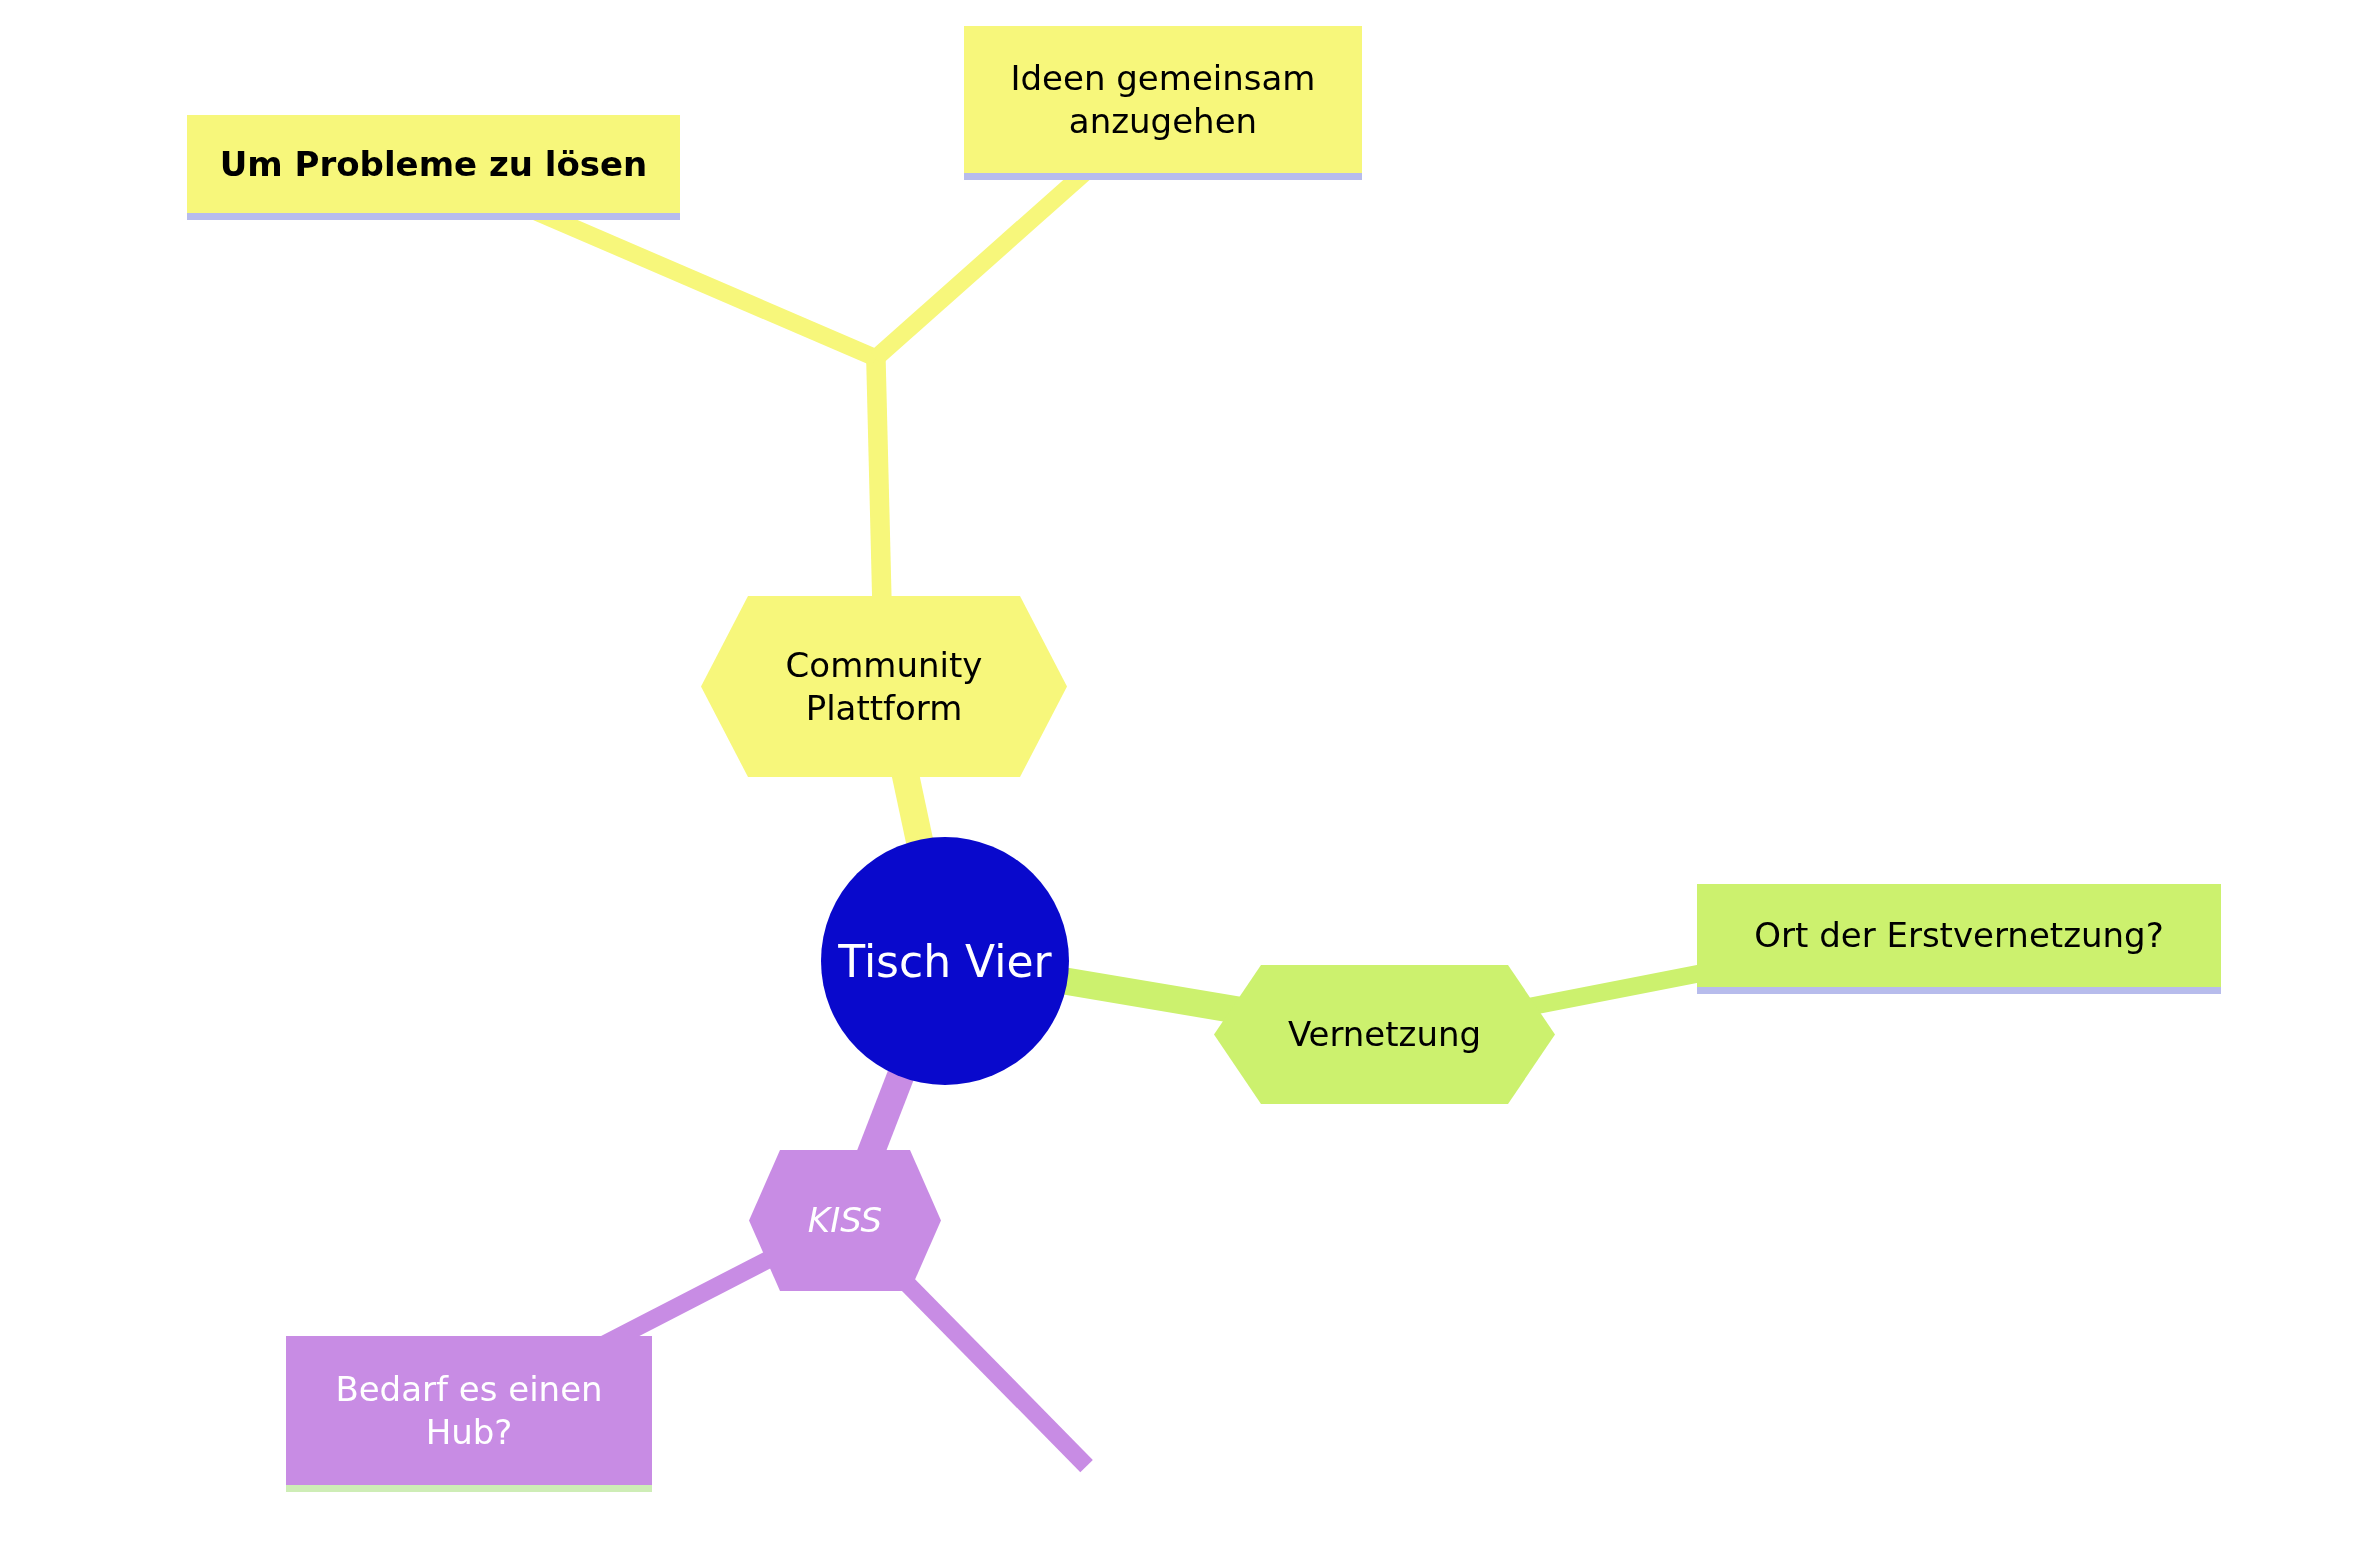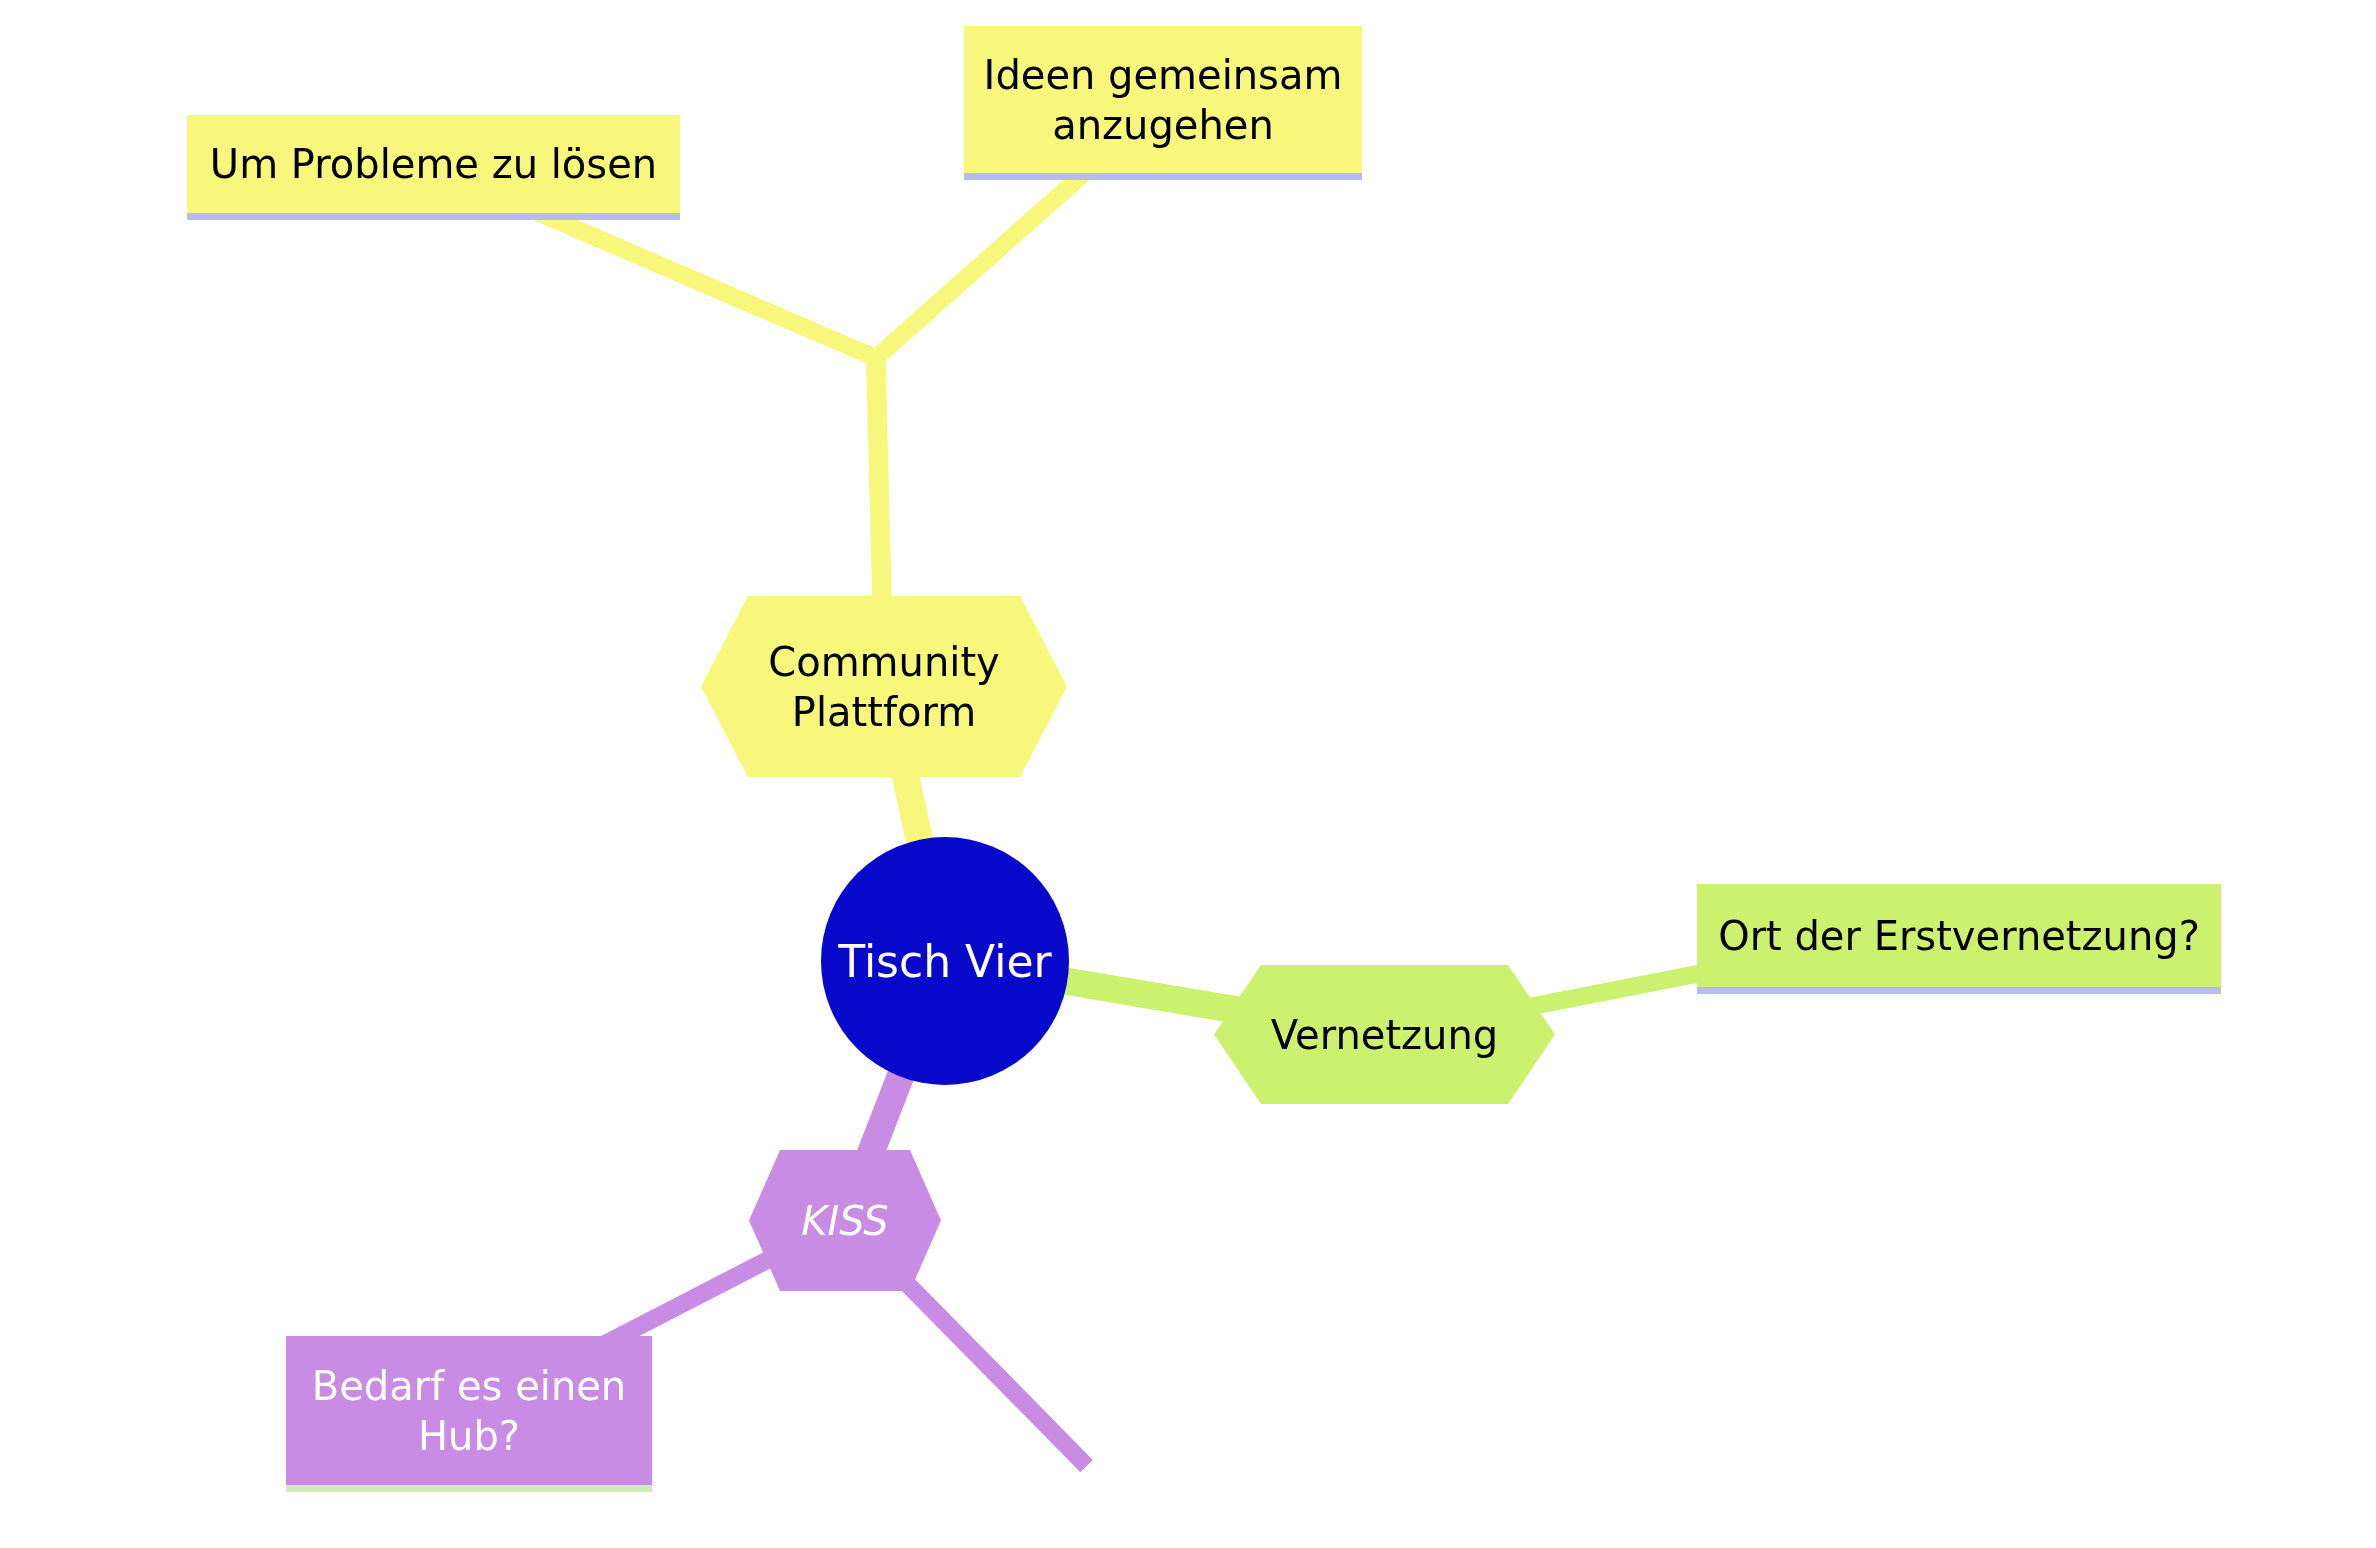--- a/index.html
+++ b/index.html
@@ -28,21 +28,21 @@
 
   .node {
     position: absolute;
     z-index: 2;
     display: flex;
     align-items: center;
     justify-content: center;
     text-align: center;
     box-sizing: border-box;
     line-height: 1.25;
-    font-size: 40px;
+    font-size: 34px;
     color: #000;
   }
   .rect {
     padding: 3.9px 11.7px;
     border-bottom: 7.8px solid #b7bcec;
   }
   .rect.yellow { background: #f7f77b; }
   .rect.green  { background: #ccf16e; }
   .rect.purple { background: #c88ce4; color: #ffffff; }
   .rect.underline-green { border-bottom-color: #ceedb6; }
@@ -77,21 +77,21 @@
     <line class="edge-yellow" x1="906" y1="690" x2="898" y2="367" stroke-width="20"></line>
     <line class="edge-yellow" x1="898" y1="367" x2="445" y2="172" stroke-width="18"></line>
     <line class="edge-yellow" x1="898" y1="367" x2="1192" y2="106" stroke-width="18"></line>
     <line class="edge-green" x1="969" y1="985" x2="1420" y2="1061" stroke-width="28"></line>
     <line class="edge-green" x1="1420" y1="1061" x2="2008" y2="946" stroke-width="18"></line>
     <line class="edge-purple" x1="969" y1="985" x2="866" y2="1251" stroke-width="28"></line>
     <line class="edge-purple" x1="866" y1="1251" x2="480" y2="1450" stroke-width="18"></line>
     <line class="edge-purple" x1="866" y1="1251" x2="1114" y2="1503" stroke-width="18"></line>
   </svg>
 
-  <div class="node rect yellow" style="left:187px; top:115px; width:493px; height:105px;">Um Probleme zu lösen</div>
+  <div class="node rect yellow" style="left:187px; top:115px; width:493px; height:105px;font-weight:bold;">Um Probleme zu lösen</div>
 
   <div class="node rect yellow" style="left:964px; top:26px; width:398px; height:154px;">Ideen gemeinsam anzugehen</div>
 
 
   <div class="node hex hex-large yellow" style="left:701px; top:596px; width:366px; height:181px;">Community Plattform</div>
 
   <div class="node root-circle" style="left:821px; top:837px; width:248px; height:248px;">Tisch Vier</div>
 
   <div class="node hex hex-large green" style="left:1214px; top:965px; width:341px; height:139px;">Vernetzung</div>
 

